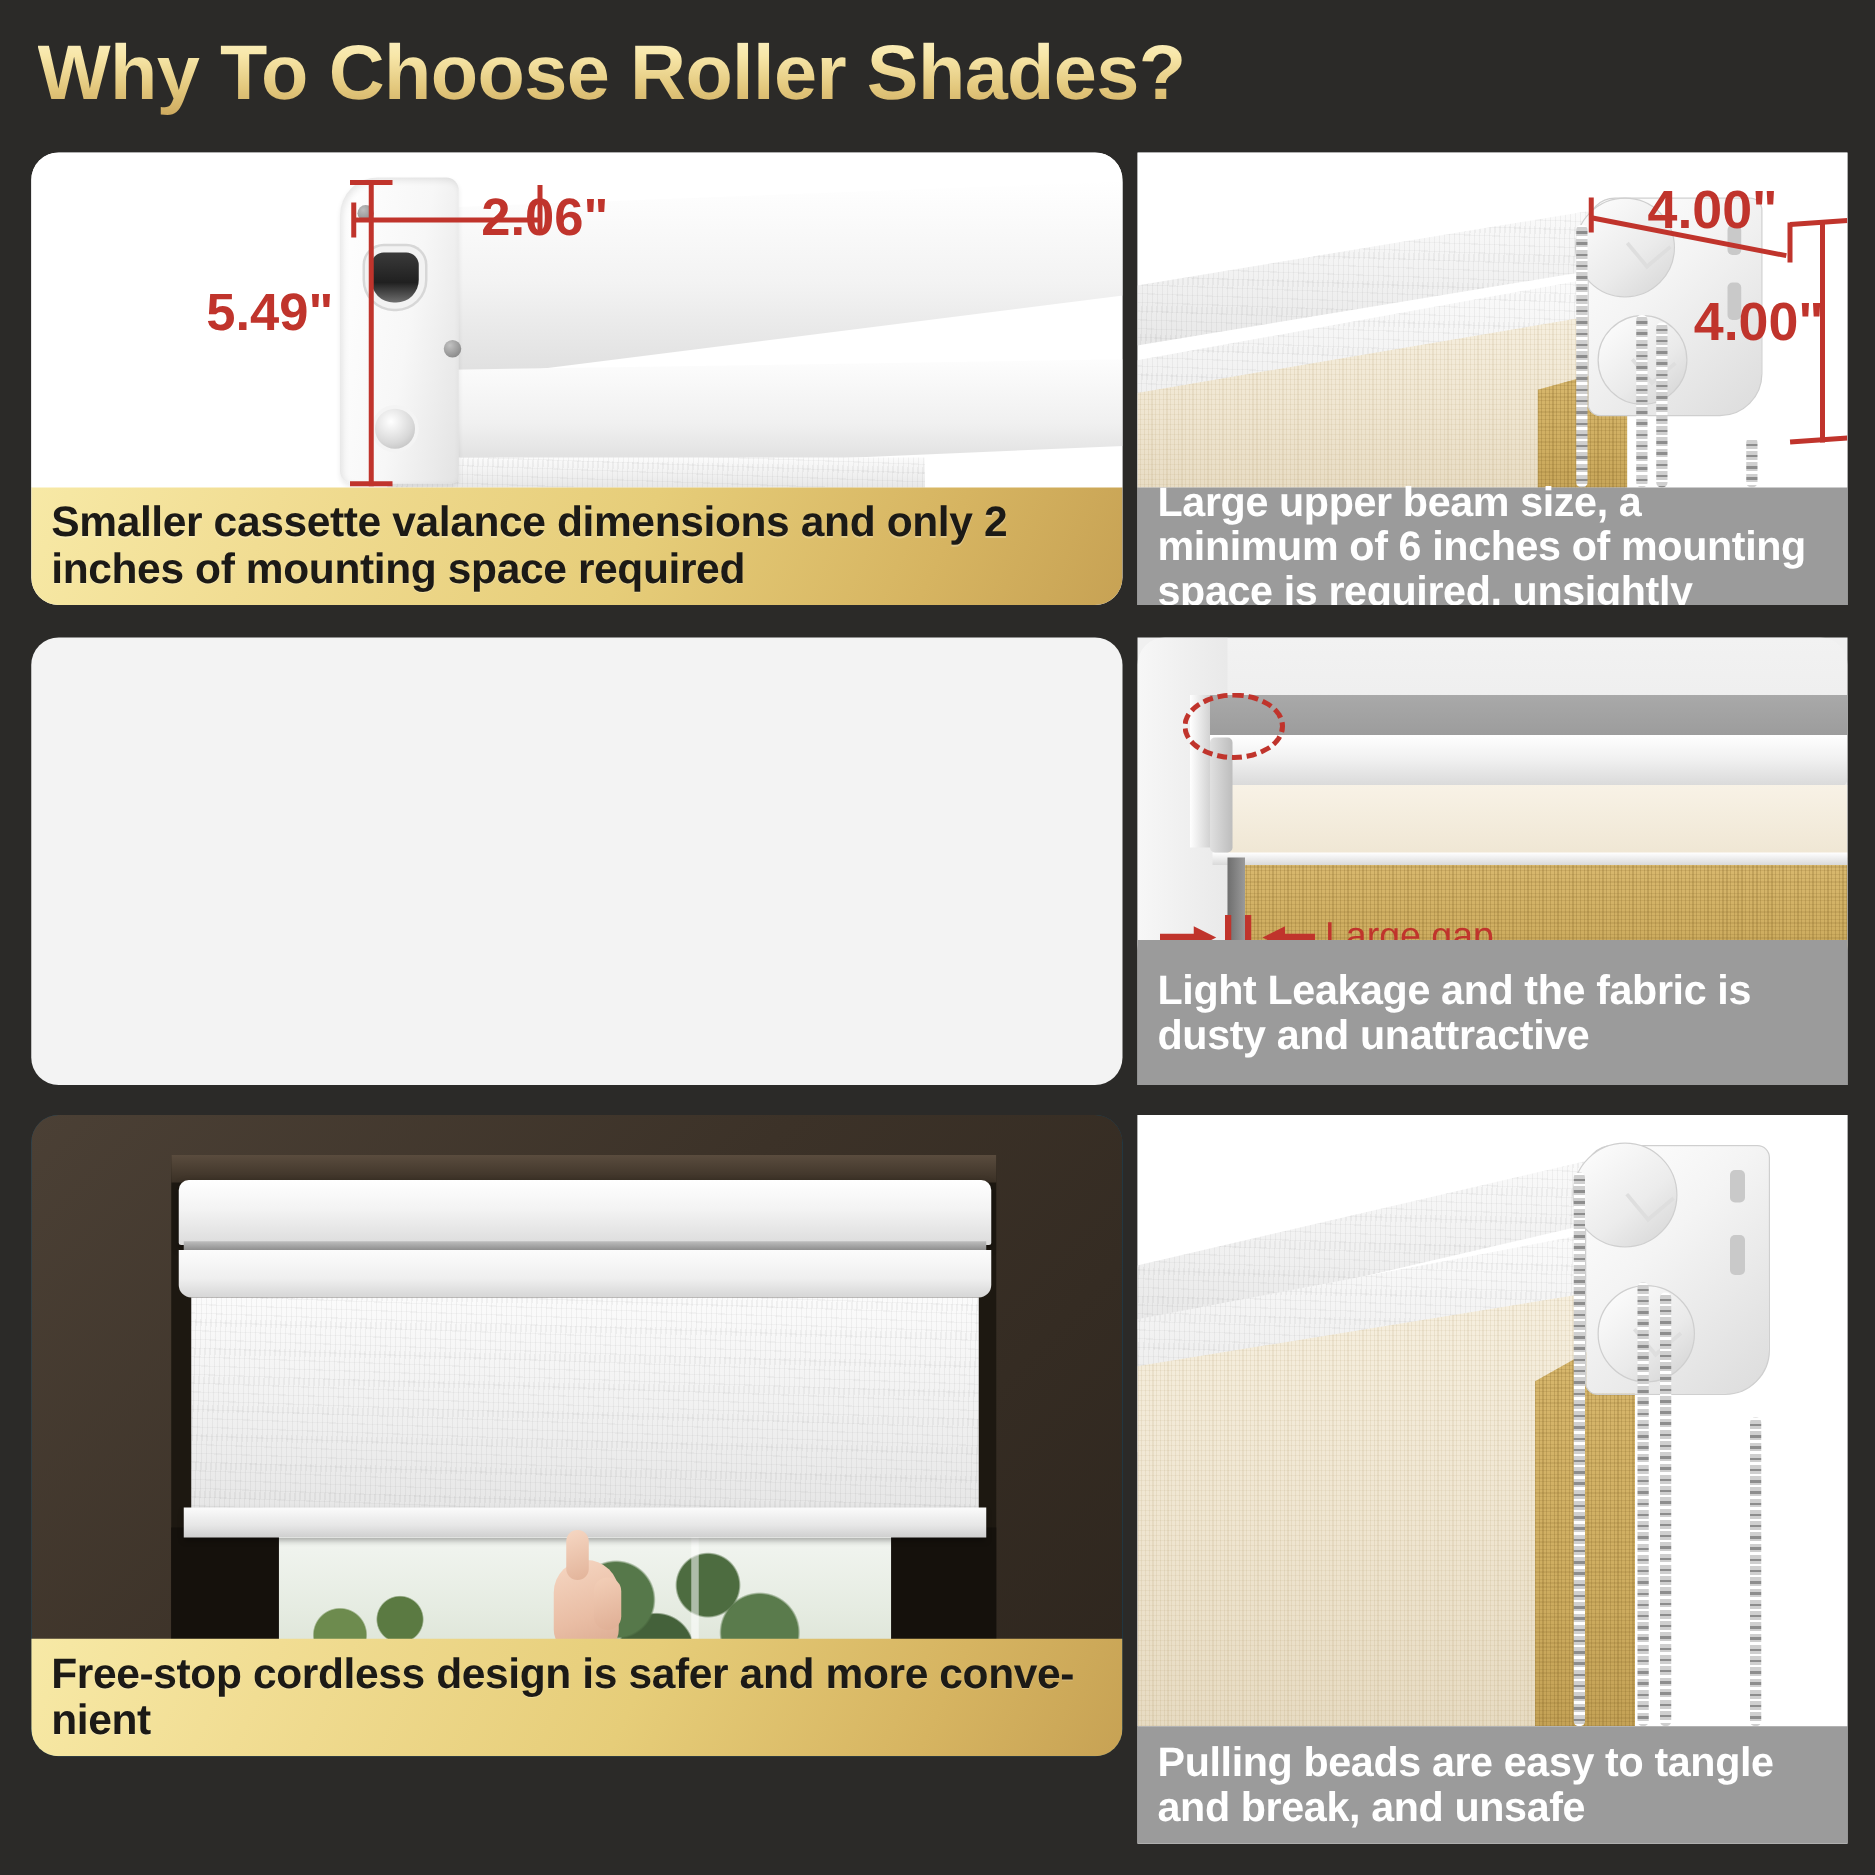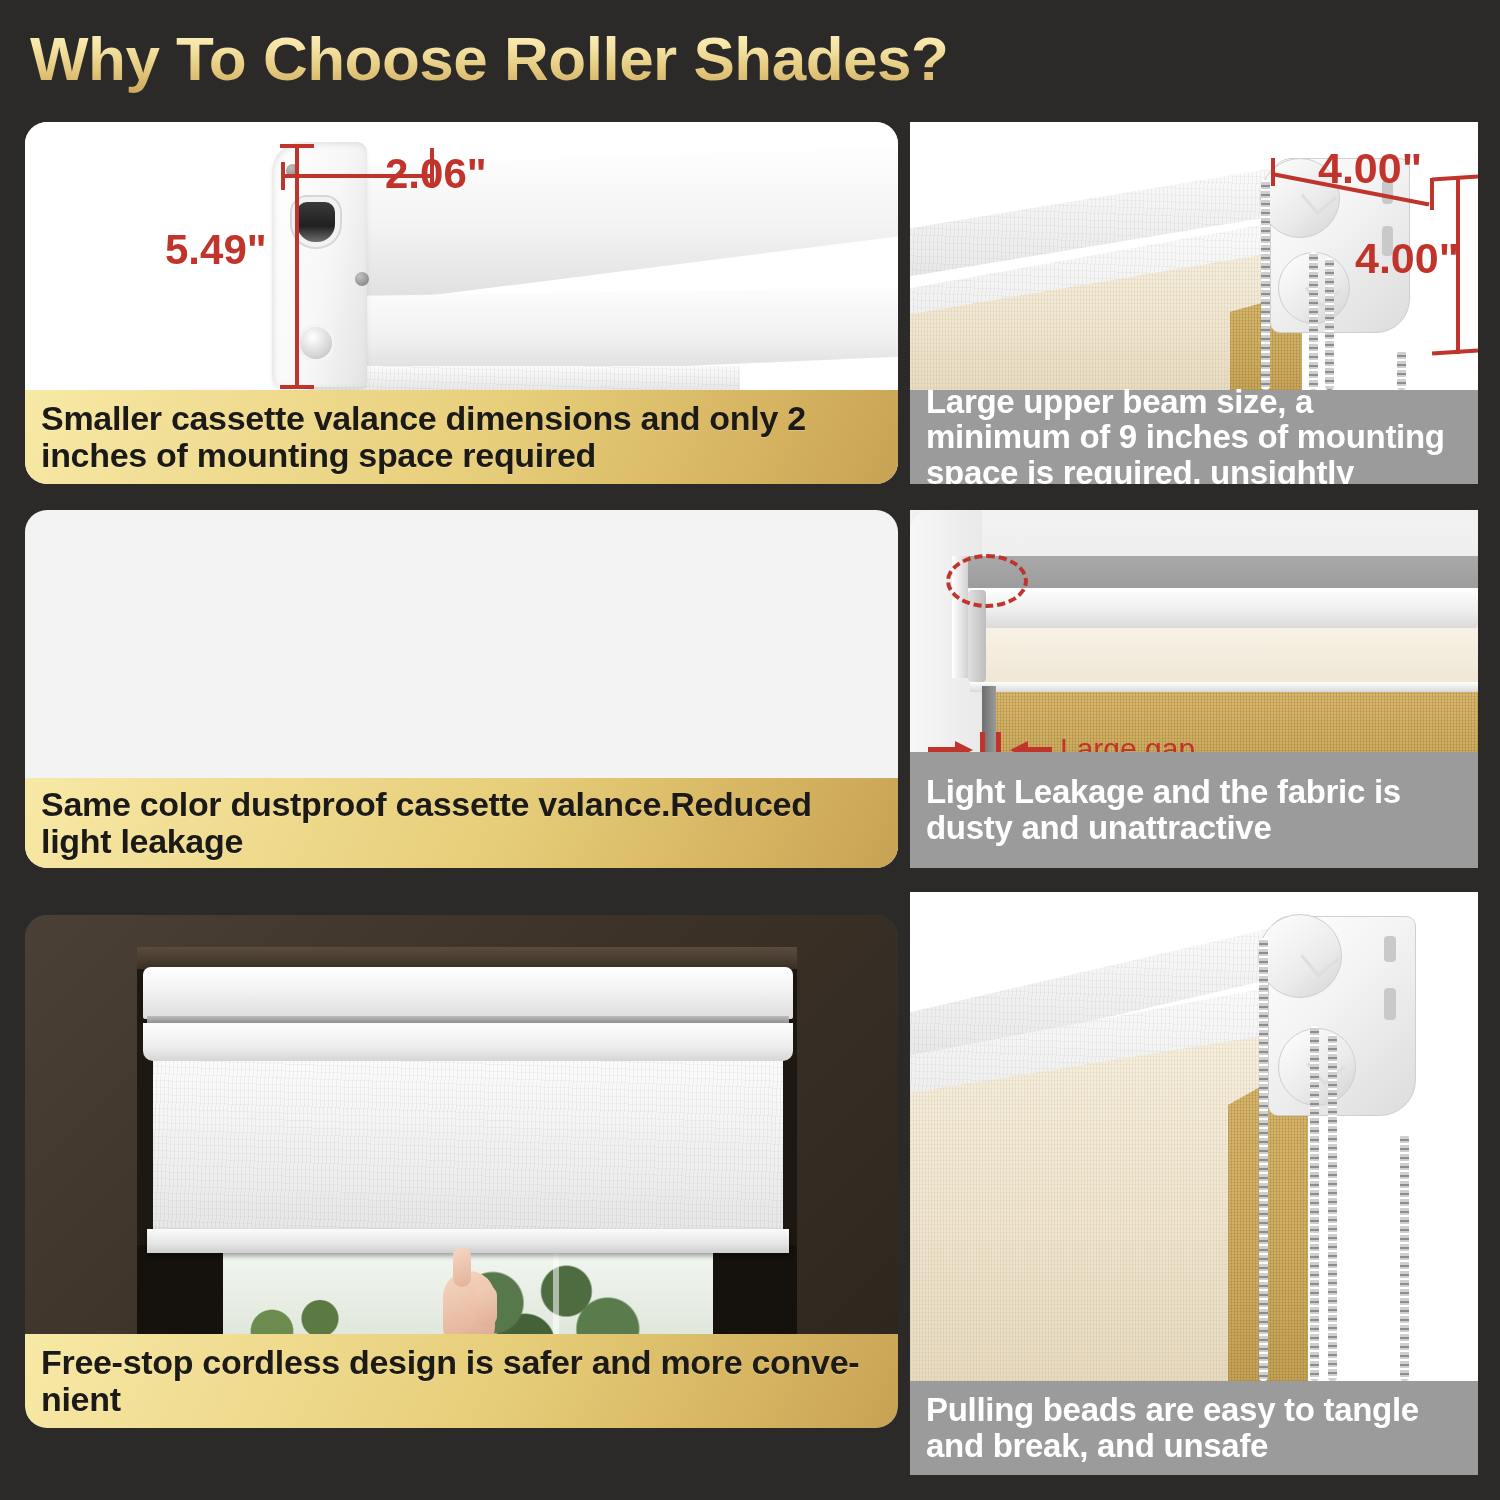--- a/index.html
+++ b/index.html
@@ -241,30 +241,27 @@
       <div class="dim-cap" style="left:520px; top:56px; width:4px; height:32px;"></div>
       <div class="ann" style="left:408px; top:22px; font-size:43px;">4.00"</div>
 
       <div class="dim-line" style="left:546px; top:56px; width:4px; height:176px;"></div>
       <div class="dim-cap" style="left:522px; top:54px; width:46px; height:4px; transform:rotate(-4deg);"></div>
       <div class="dim-cap" style="left:522px; top:228px; width:46px; height:4px; transform:rotate(-4deg);"></div>
       <div class="ann" style="left:445px; top:112px; font-size:43px;">4.00"</div>
     </div>
 
     <div class="cap gray" style="height:94px;">
-      <span>Large upper beam size, a minimum of 9 inches of mounting space is required, unsightly</span>
+      <span>Large upper beam size, a minimum of 6 inches of mounting space is required, unsightly</span>
     </div>
   </div>
 
   <div class="panel left" style="left:25px; top:510px; width:873px; height:358px; background:#f3f3f3;">
 
 
-    <div class="cap gold" style="height:90px;">
-      <span>Same color dustproof cassette valance.Reduced light leakage</span>
-    </div>
   </div>
 
   <div class="panel right" style="left:910px; top:510px; width:568px; height:358px; background:#f0f0f0;">
 
     <div class="photo" style="height:268px; background:linear-gradient(180deg,#f2f2f2 0%,#e8e8e8 55%,#dcdcdc 100%);border-radius:22px;">
 
       <div style="position:absolute; left:0; top:0; width:72px; height:268px;
                   background:linear-gradient(90deg,#f7f7f7,#e9e9e9);"></div>
 
       <div style="position:absolute; left:44px; top:46px; width:524px; height:38px;
@@ -298,21 +295,21 @@
       <div class="arrow-l" style="left:100px; top:231px;"></div>
       <div class="arrow-tail" style="left:117px; top:237px; width:25px;"></div>
       <div class="gaplabel" style="left:150px; top:222px;">Large gap</div>
     </div>
 
     <div class="cap gray" style="height:116px;">
       <span>Light Leakage and the fabric is dusty and unattractive</span>
     </div>
   </div>
 
-  <div class="panel left" style="left:25px; top:892px; width:873px; height:513px; background:#0c4a6e;margin-top:23px;">
+  <div class="panel left" style="left:25px; top:892px; width:873px; height:513px; background:#0c4a6e;">
 
     <div class="photo" style="height:489px; background:linear-gradient(135deg,#4b4035 0%,#3c3228 45%,#2e261e 100%);">
 
       <div style="position:absolute; left:112px; top:32px; width:660px; height:457px;
                   background:#1d1811;"></div>
 
       <div style="position:absolute; left:112px; top:32px; width:660px; height:22px;
                   background:linear-gradient(180deg,#5a4c3e,#3a3025);"></div>
 
       <div style="position:absolute; left:198px; top:330px; width:490px; height:159px;

